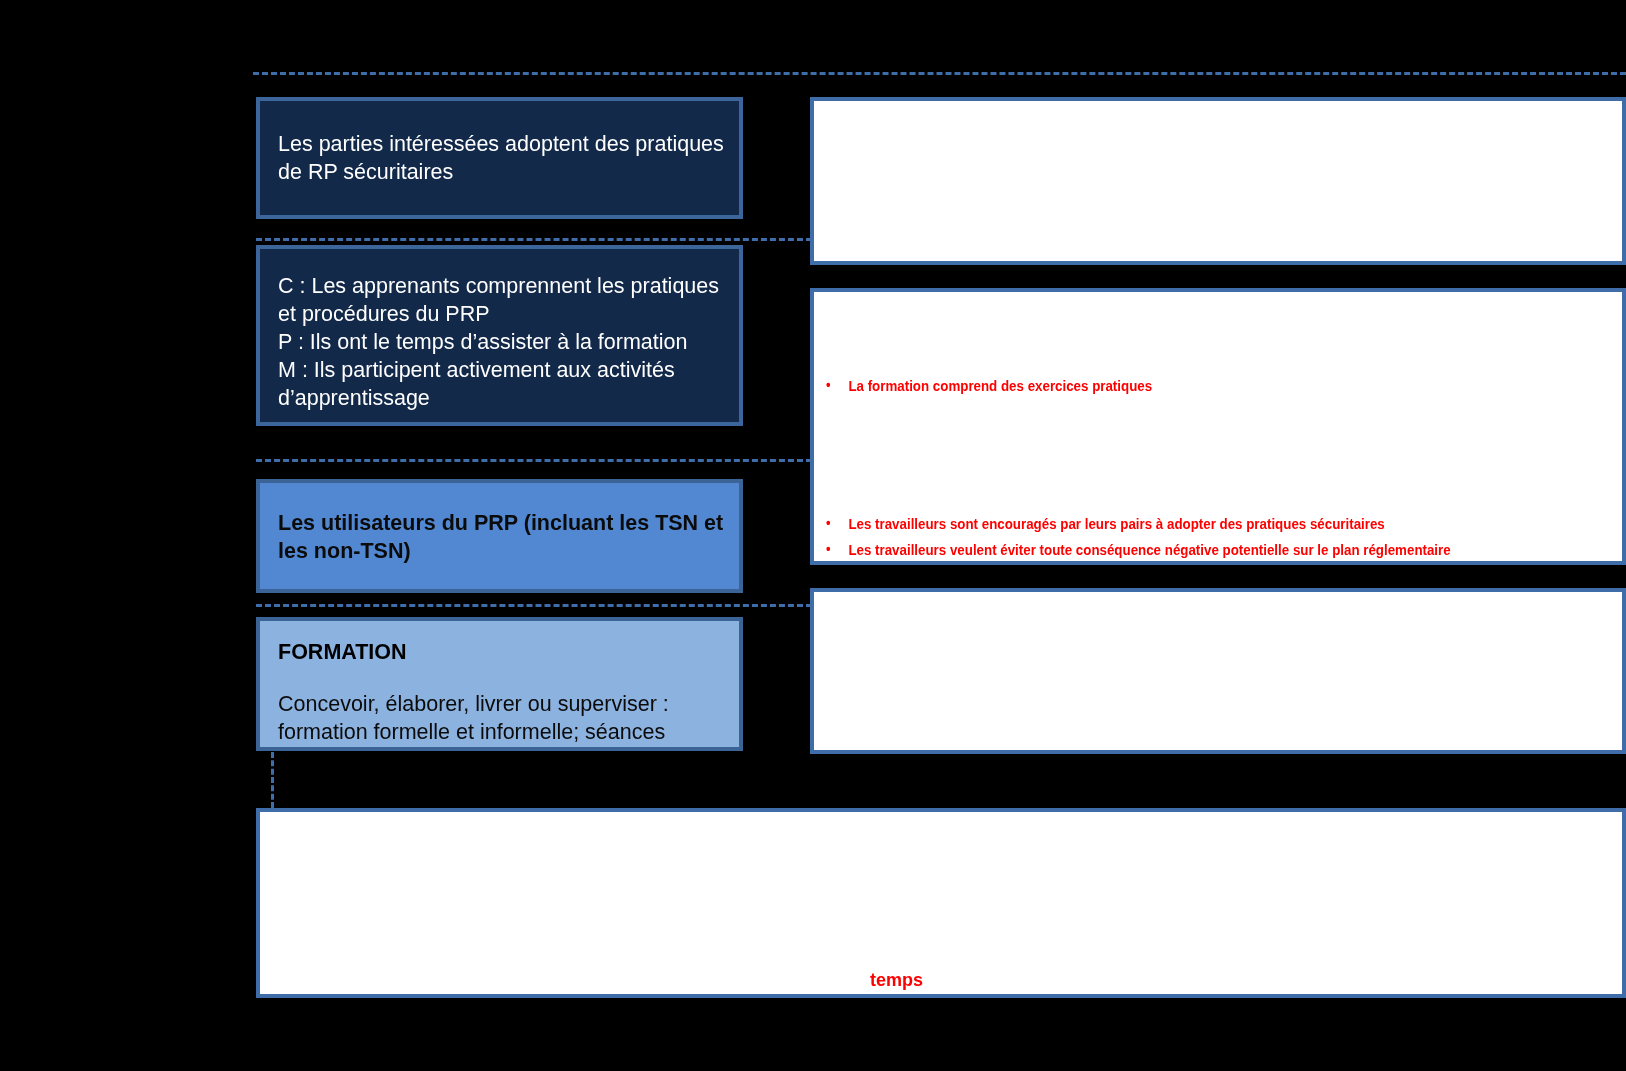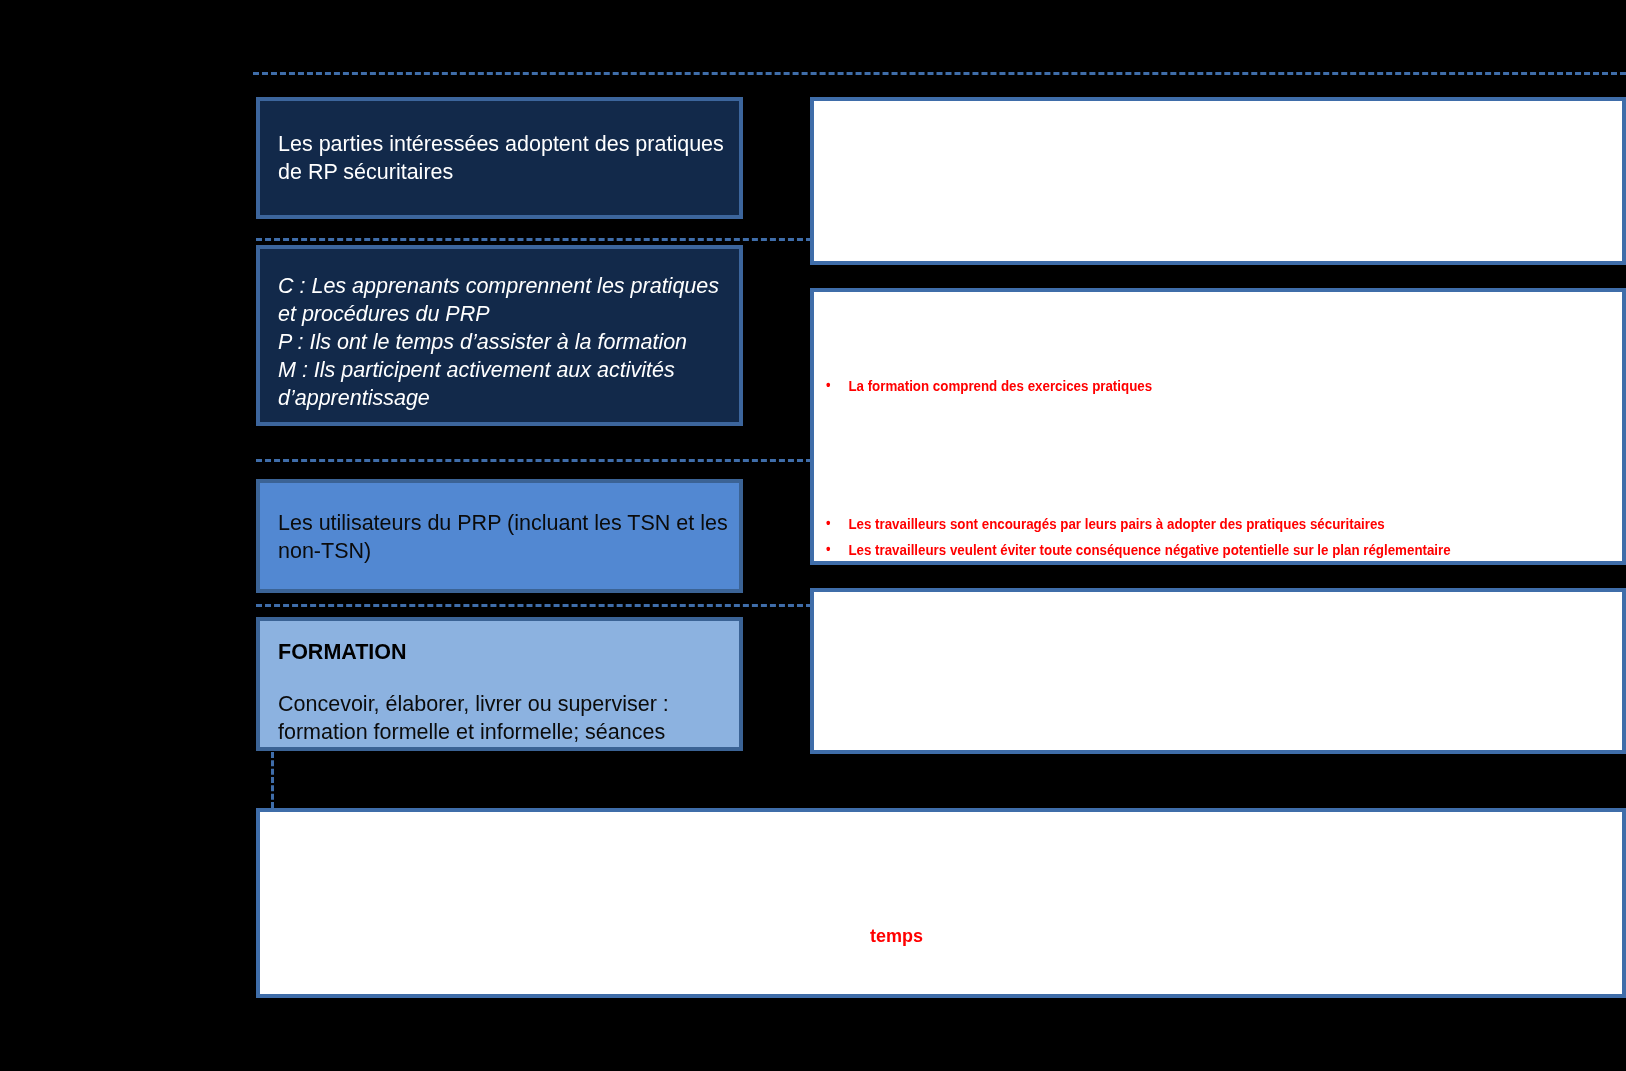--- a/index.html
+++ b/index.html
@@ -64,21 +64,21 @@
 
   .box-text {
     position: absolute;
     left: 18px;
     right: 10px;
     font-size: 21.5px;
     line-height: 1.30;
     white-space: pre-wrap;
   }
   .box.navy .box-text { color: #ffffff; }
-  .box.mid  .box-text { color: #0b0b0b; }
+  .box.mid  .box-text { color: #0b0b0b; font-weight: bold; }
   .box.light .box-text { color: #0b0b0b; margin-top: 24px; }
 
   .box-title {
     position: absolute;
     left: 18px;
     right: 10px;
     font-size: 21.5px;
     font-weight: bold;
     color: #000000;
     line-height: 1.25;
@@ -112,37 +112,38 @@
     font-size: 15px;
     color: #ff0000;
   }
 
   .red-label {
     position: absolute;
     color: #ff0000;
     font-size: 18px;
     font-weight: bold;
     white-space: nowrap;
+    margin-top: 44px;
   }
 </style>
 </head>
 <body>
 
 <div class="canvas">
 
   <div class="hdash" style="left:253px; top:72px; width:1373px;"></div>
 
   <div class="box navy" style="left:256px; top:97px; width:487px; height:122px;">
     <div class="box-text" style="top:30px;">Les parties intéressées adoptent des pratiques de RP sécuritaires</div>
   </div>
 
   <div class="hdash" style="left:256px; top:238px; width:556px;"></div>
 
   <div class="box navy" style="left:256px; top:245px; width:487px; height:181px;">
-    <div class="box-text" style="top:24px;font-style:italic;">C : Les apprenants comprennent les pratiques et procédures du PRP
+    <div class="box-text" style="top:24px;">C : Les apprenants comprennent les pratiques et procédures du PRP
 P : Ils ont le temps d’assister à la formation
 M : Ils participent activement aux activités d’apprentissage</div>
   </div>
 
   <div class="hdash" style="left:256px; top:459px; width:556px;"></div>
 
   <div class="box mid" style="left:256px; top:479px; width:487px; height:114px;">
     <div class="box-text" style="top:27px;">Les utilisateurs du PRP (incluant les TSN et les non-TSN)</div>
   </div>
 

